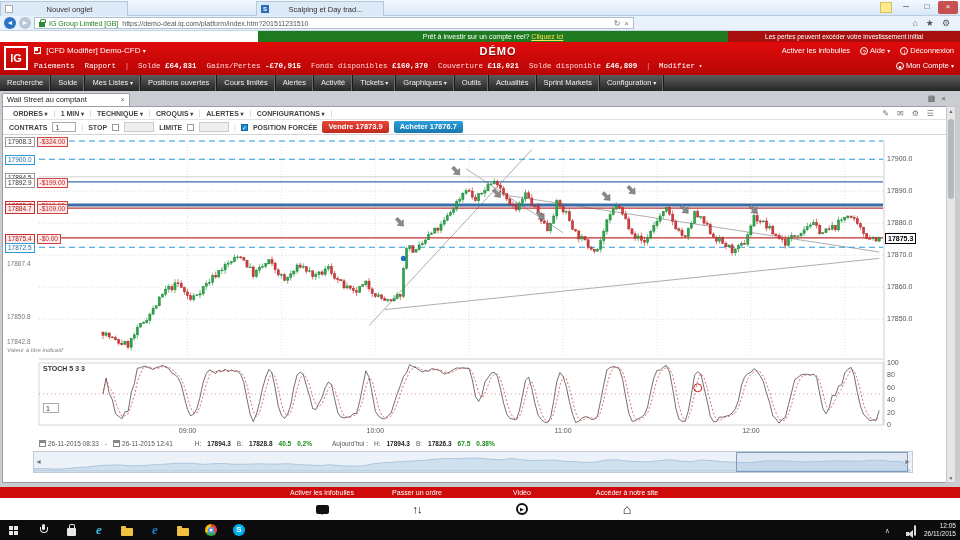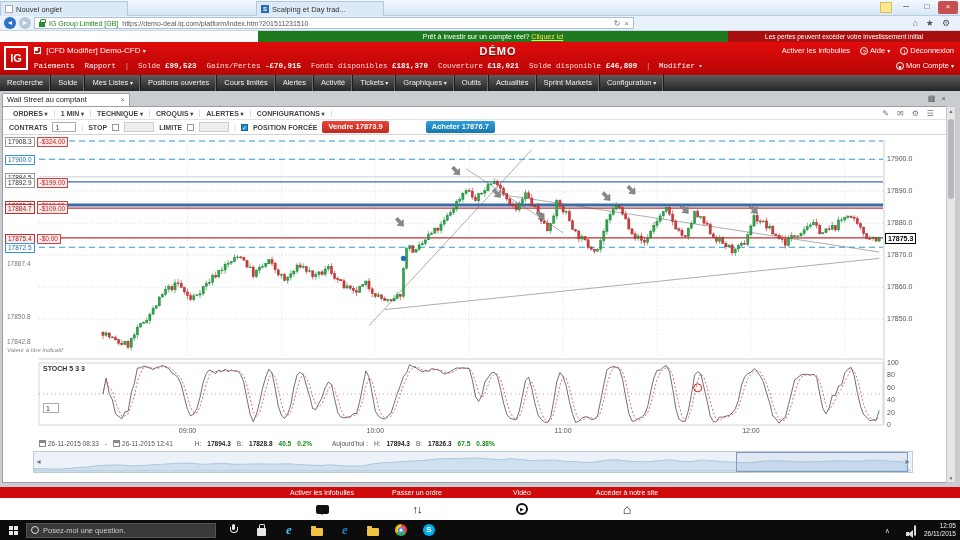--- a/index.html
+++ b/index.html
@@ -8,21 +8,21 @@
   *{box-sizing:border-box;}
 
   
   #titlebar{position:absolute;left:0;top:0;width:960px;height:16px;
     background:linear-gradient(#f3f9ff,#d8e7f6);border-bottom:1px solid #b9cce0;display:flex;}
   #tabs{display:flex;height:16px;}
   .btab{width:128px;height:15px;margin-top:1px;display:flex;align-items:center;gap:3px;padding:0 4px;
     background:#dce9f6;border:1px solid #b5c9dd;border-bottom:none;font-size:7.5px;color:#333;
     white-space:nowrap;overflow:hidden;}
   .btab.active{background:#fff;margin-top:36px;}
-  .btab-label{overflow:hidden;text-overflow:ellipsis;flex:1;}
+  .btab-label{overflow:hidden;text-overflow:ellipsis;flex:1;text-align:center;}
   .tclose{color:#777;font-size:8px;}
   .fav{width:8px;height:8px;flex:none;display:inline-block;}
   .fav-blank{background:#fff;border:1px solid #aaa;}
   .fav-ig{background:#d40000;position:relative;}
   .fav-ig::before{content:"IG";position:absolute;left:0;top:1px;width:8px;text-align:center;
     font-size:5px;font-weight:bold;color:#fff;}
   .fav-s{background:#2b6cb5;position:relative;}
   .fav-s::before{content:"S";position:absolute;left:0;top:1px;width:8px;text-align:center;
     font-size:6px;font-weight:bold;color:#fff;}
   #winctrl{margin-left:auto;display:flex;align-items:center;gap:1px;padding-right:2px;}
@@ -104,21 +104,21 @@
   .tkinput{width:24px;height:10px;border:1px solid #aaa;background:#fff;font-size:7px;
     line-height:9px;padding:0 2px;}
   .tkinput.dis{background:#eee;border-color:#ccc;width:30px;}
   .cb{width:7px;height:7px;border:1px solid #999;background:#fff;display:inline-block;}
   .cb.checked{background:#1d8ecb;border-color:#13679a;position:relative;}
   .cb.checked::before{content:"✓";position:absolute;left:0px;top:-1px;color:#fff;font-size:6px;}
   .vsep{color:#ccc;}
   .tradebtn{height:12px;border-radius:2px;color:#fff;font-size:7.5px;font-weight:bold;
     line-height:12px;padding:0 6px;white-space:nowrap;}
   #sellbtn{background:linear-gradient(#e8473a,#c02a1e);}
-  #buybtn{background:linear-gradient(#2da0dd,#1877ad);margin-left:32px;}
+  #buybtn{background:linear-gradient(#2da0dd,#1877ad);}
 
   #plotwrap{position:absolute;left:0;top:28px;width:943px;height:300px;}
   #plot{position:absolute;left:0;top:0;}
   #overlay{position:absolute;left:0;top:28px;width:943px;height:312px;pointer-events:none;}
   .lvl{position:absolute;left:2px;display:flex;gap:2px;font-size:6.5px;line-height:8px;}
   .lp{background:#fff;border:1px solid #999;padding:0 2px;color:#333;}
   .lvl-blue .lp{border-color:#2e9bd6;color:#1c6ea4;}
   .lvl-red .lp{border-color:#c03030;color:#a01818;background:#fdeaea;}
   .lvl-text .lp{border:none;background:transparent;color:#777;}
   .lpl{background:#fdeaea;border:1px solid #cc4444;color:#c02020;padding:0 2px;}
@@ -256,23 +256,23 @@
   <div id="account">
     <span class="gridicon"></span>
     <span>[CFD Modifier] Demo-CFD</span>
     <span class="caret">▾</span>
   </div>
   <div id="demo">DÉMO</div>
   <div id="hmenu">
       <span class="hmi">Paiements</span>
       <span class="hmi">Rapport</span>
       <span class="hsep">|</span>
-      <span class="hmi"><span class="bl">Solde </span><span class="bv">£99,523</span></span>
+      <span class="hmi"><span class="bl">Solde </span><span class="bv">£64,831</span></span>
       <span class="hmi"><span class="bl">Gains/Pertes </span><span class="bv">-£70,915</span></span>
-      <span class="hmi"><span class="bl">Fonds disponibles </span><span class="bv">£181,370</span></span>
+      <span class="hmi"><span class="bl">Fonds disponibles </span><span class="bv">£160,370</span></span>
       <span class="hmi"><span class="bl">Couverture </span><span class="bv">£18,021</span></span>
       <span class="hmi"><span class="bl">Solde disponible </span><span class="bv">£46,809</span></span>
       <span class="hsep">|</span>
       <span class="hmi">Modifier<span class="caret"> ▾</span></span>
     </div>
   <div id="hright1">
     <span>Activer les infobulles</span>
     <span><span class="hic">?</span><span>Aide</span> <span class="caret">▾</span></span>
     <span><span class="hic">|</span><span>Déconnexion</span></span>
   </div>
@@ -1029,24 +1029,20 @@
     </div>
   </div>
 
 <div id="taskbar">
   <div id="startbtn">
       <i></i>
       <i></i>
       <i></i>
       <i></i>
     </div>
-  <div id="searchbox">
-    <span class="cring"></span>
-    <span>Posez-moi une question.</span>
-  </div>
   <div id="taskicons">
       <span class="ticon">
         <span class="t-mic"></span>
       </span>
       <span class="ticon">
         <span class="t-store"></span>
       </span>
       <span class="ticon">
         <span class="t-ie"></span>
       </span>

